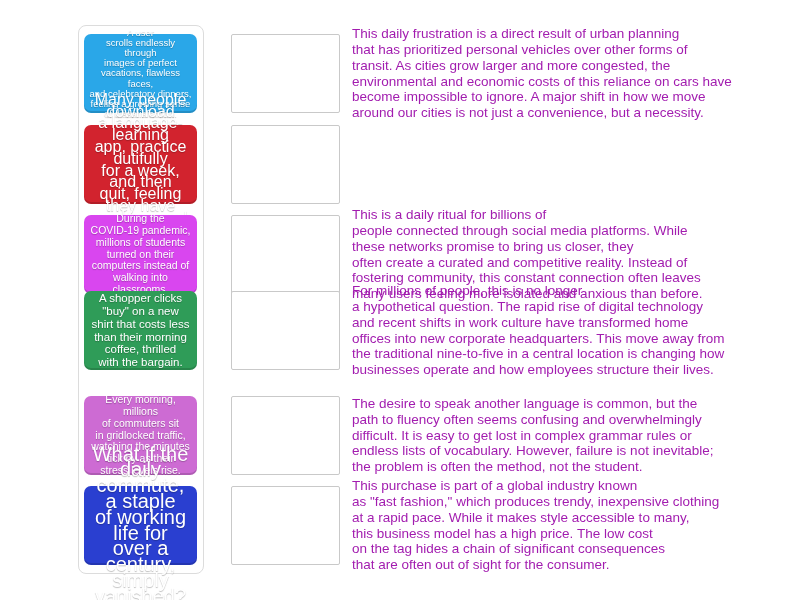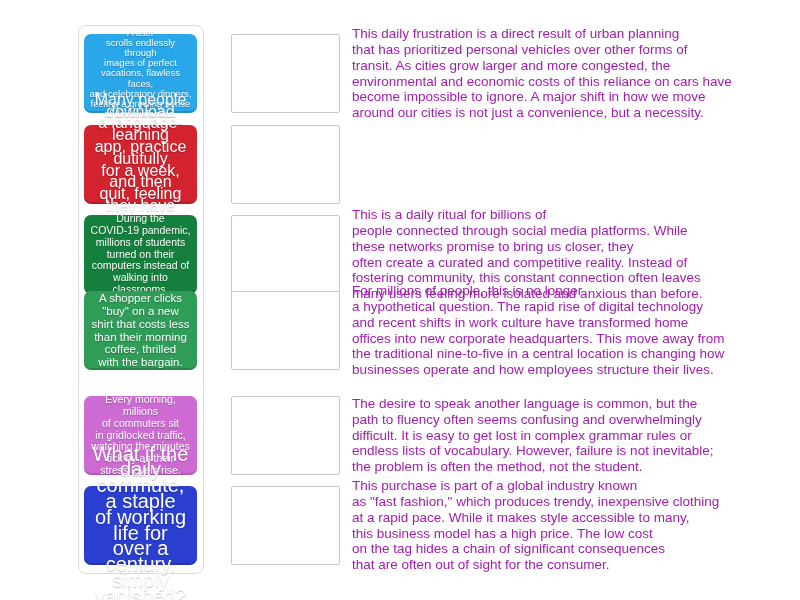--- a/index.html
+++ b/index.html
@@ -97,21 +97,21 @@
   <div class="card" style="background-color: rgb(210, 35, 46);">Many people download
 a language-learning
 app, practice dutifully
 for a week, and then
 quit, feeling they have
 made no real progress.</div>
   <div class="dropzone"></div>
 </div>
 
 <div class="row r2">
-  <div class="card" style="background-color: #15803d;">During the
+  <div class="card" style="background-color: #d946ef;">During the
 COVID-19 pandemic,
 millions of students
 turned on their
 computers instead of
 walking into classrooms.</div>
   <div class="dropzone"></div>
   <div class="answer">
     <div class="answer-text">This is a daily ritual for billions of
 people connected through social media platforms. While
 these networks promise to bring us closer, they

